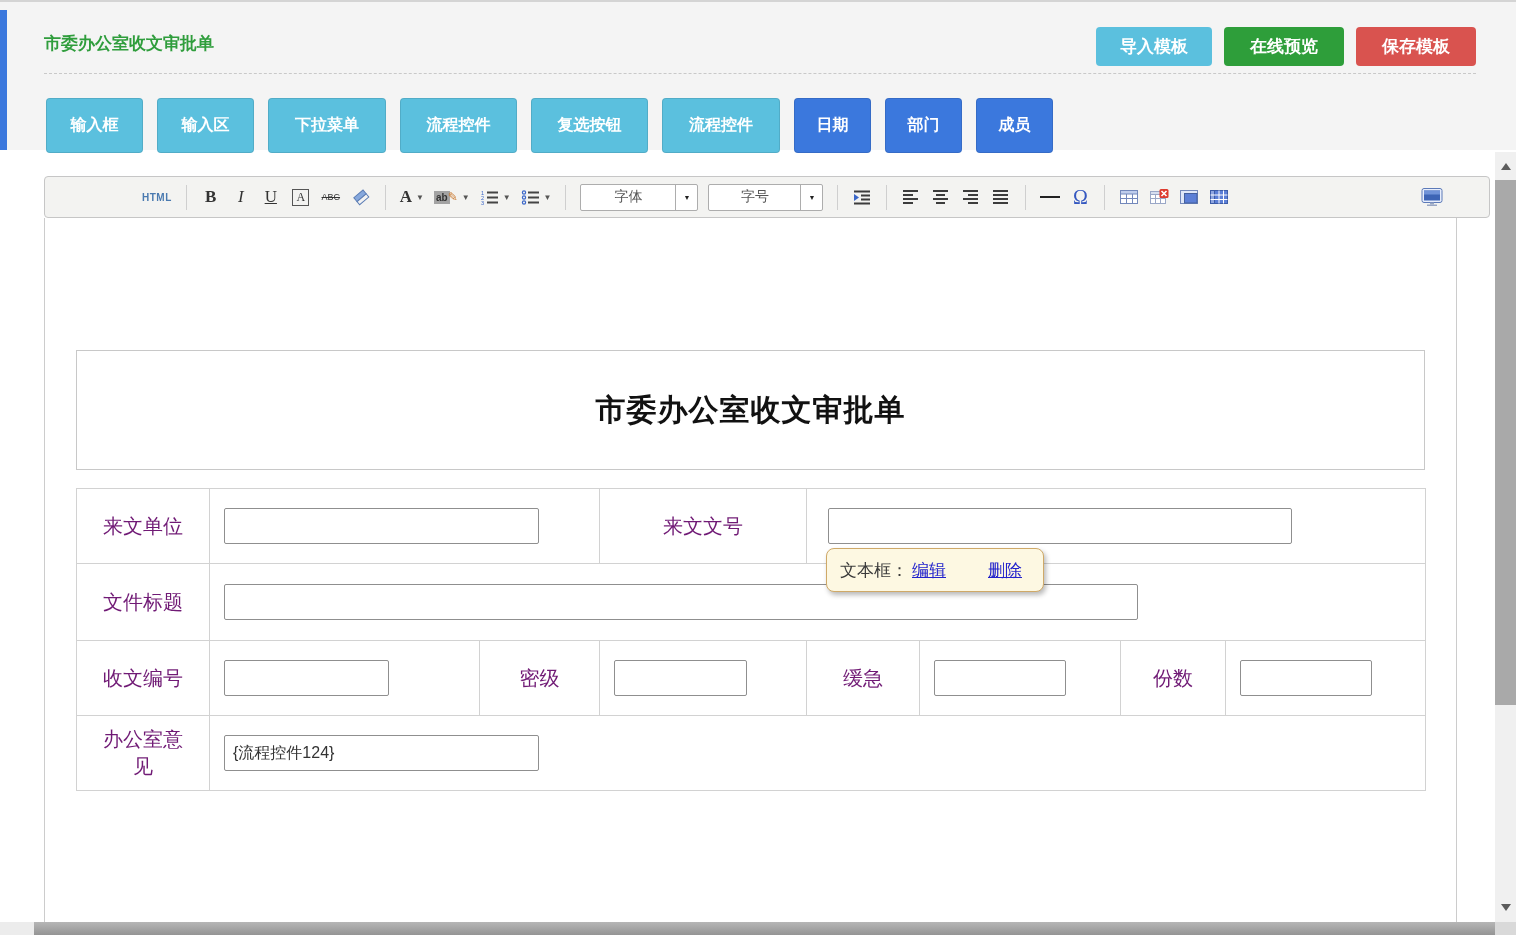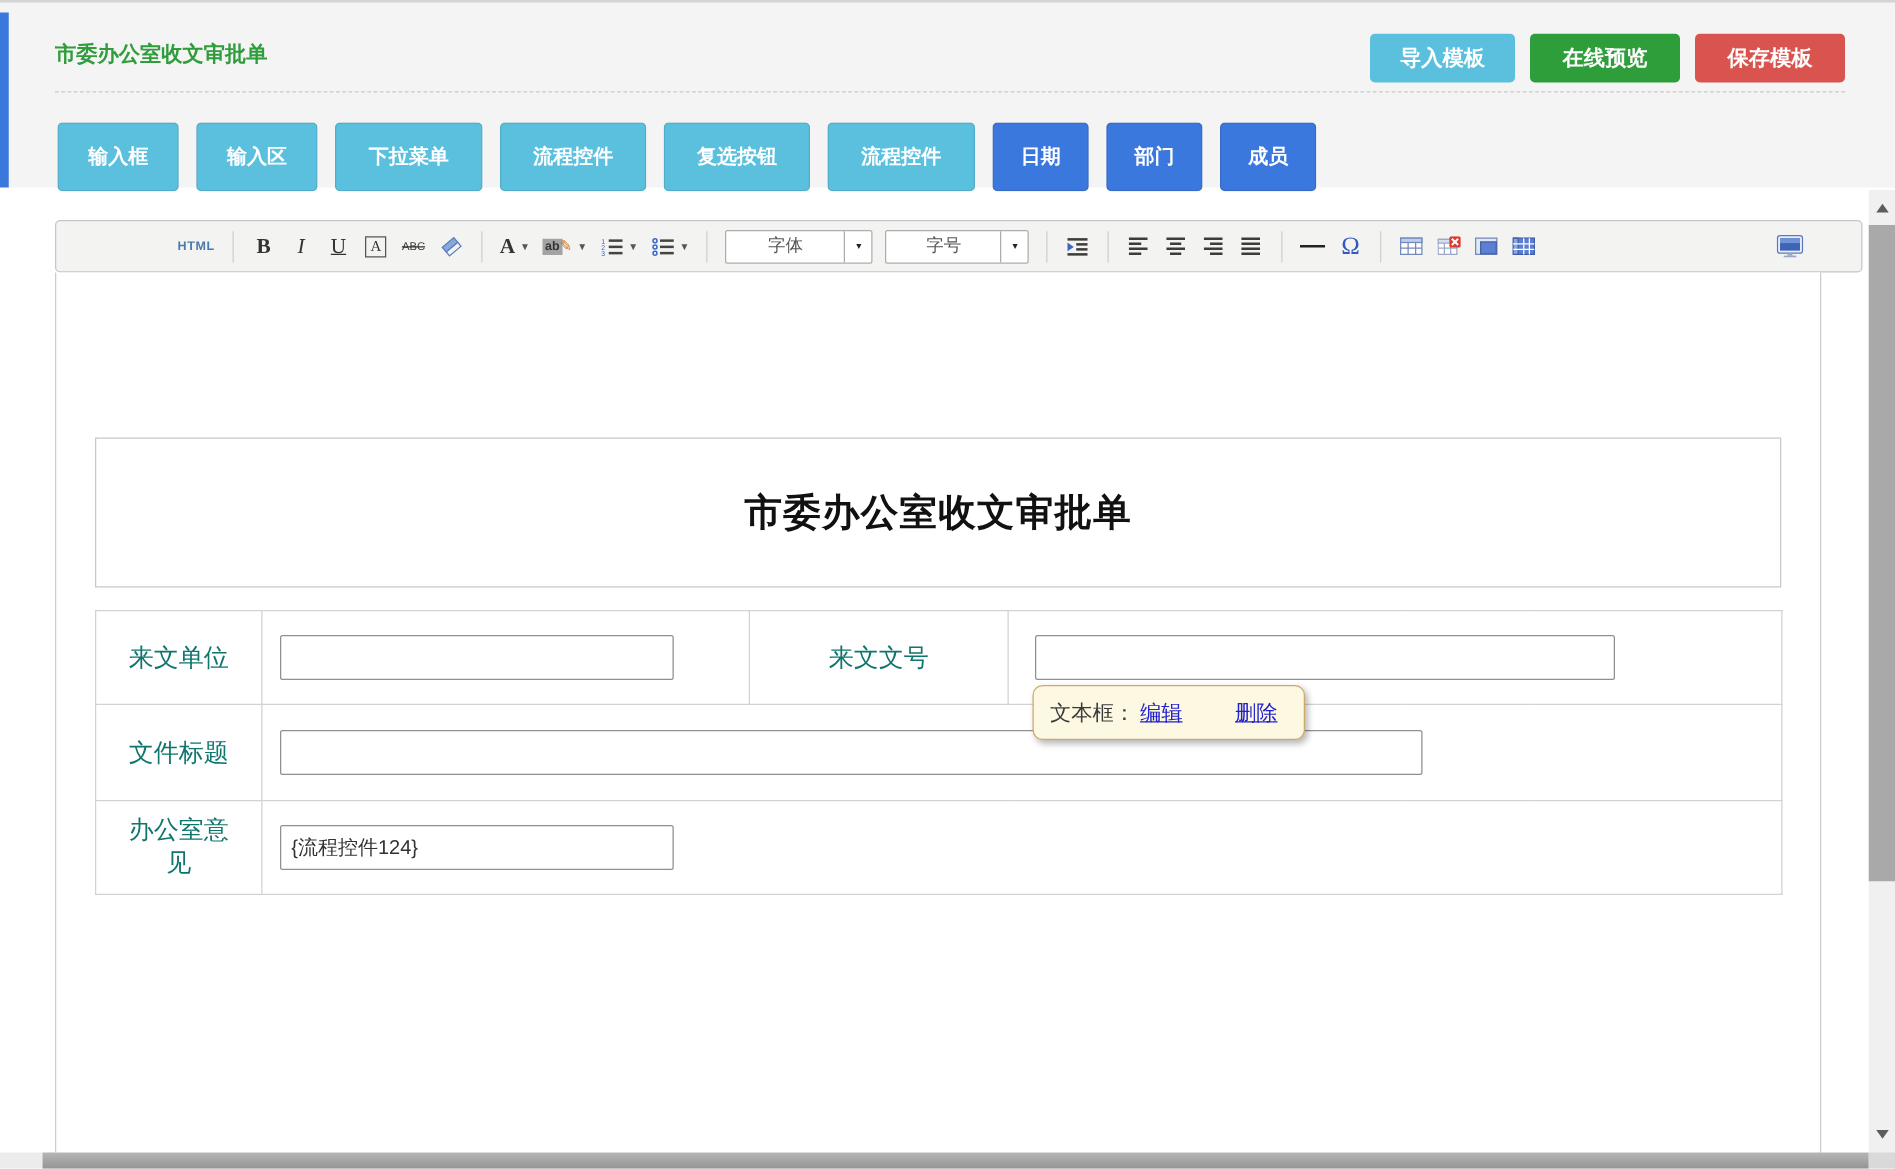--- a/index.html
+++ b/index.html
@@ -55,21 +55,21 @@
   .content{position:absolute;left:44px;top:218px;width:1413px;height:704px;background:#fff;
            border-left:1px solid #ccc;border-right:1px solid #ccc;box-sizing:border-box;
            overflow:hidden;}
   .doc-title-box{position:absolute;left:31px;top:132px;width:1349px;height:120px;
                  border:1px solid #c8c8c8;box-sizing:border-box;display:flex;
                  align-items:center;justify-content:center;}
   .doc-title{font-size:30px;font-weight:bold;color:#111;letter-spacing:1px;}
   .doc-table{position:absolute;left:31px;top:270px;width:1349px;border-collapse:collapse;
              table-layout:fixed;}
   .doc-table td{border:1px solid #d2d2d2;vertical-align:middle;padding:0;}
-  .lc{text-align:center;font-size:20px;color:#0f766e;}
+  .lc{text-align:center;font-size:20px;color:#701a75;}
   .lc .wrapcap{display:inline-block;max-width:88px;line-height:1.35;}
   .inp{border:1px solid #8f8f8f;border-radius:2px;height:36px;background:#fff;
        box-sizing:border-box;font-size:16px;color:#333;padding:0 8px;
        font-family:inherit;display:block;}
   .ml14{margin-left:14px;} .ml21{margin-left:21px;}
   .w315{width:315px;} .w464{width:464px;} .w914{width:914px;}
   .w165{width:165px;} .w133{width:133px;} .w132{width:132px;}
 
   
   .tooltip{position:absolute;left:826px;top:548px;width:218px;height:44px;z-index:10;
@@ -313,20 +313,38 @@
             <input class="inp ml21 w464" style="">
           </td>
     </tr>
     <tr style="height:77px">
       <td class="lc">文件标题</td>
       <td colspan="7">
             <input class="inp ml14 w914" style="">
           </td>
     </tr>
     <tr style="height:75px">
+      <td class="lc">收文编号</td>
+      <td>
+            <input class="inp ml14 w165" style="">
+          </td>
+      <td class="lc">密级</td>
+      <td>
+            <input class="inp ml14 w133" style="">
+          </td>
+      <td class="lc">缓急</td>
+      <td>
+            <input class="inp ml14 w132" style="">
+          </td>
+      <td class="lc">份数</td>
+      <td>
+            <input class="inp ml14 w132" style="">
+          </td>
+    </tr>
+    <tr style="height:75px">
       <td class="lc">
         <span class="wrapcap">办公室意见</span>
       </td>
       <td colspan="7">
             <input class="inp ml14 w315" value="{流程控件124}" style="">
           </td>
     </tr>
   </tbody>
     </table>
 </div>

